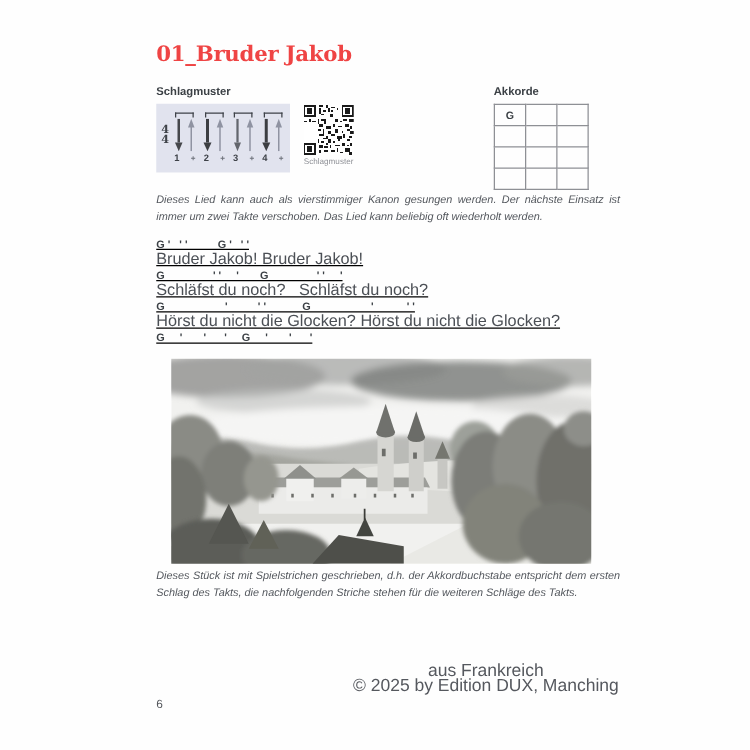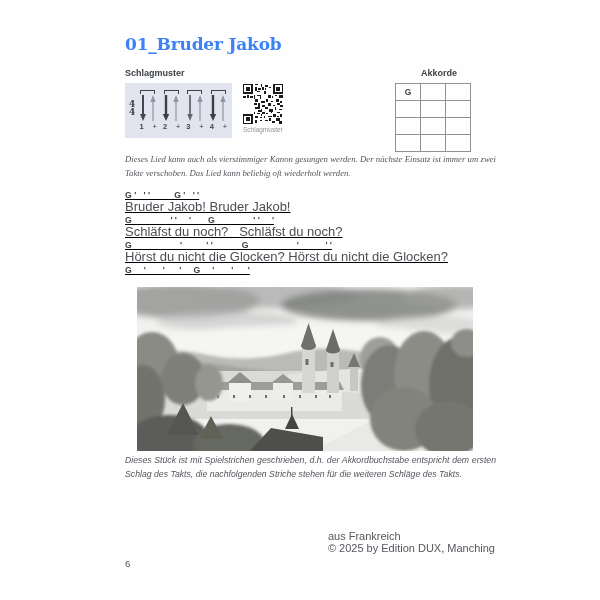--- a/index.html
+++ b/index.html
@@ -7,25 +7,25 @@
     width:600px; height:600px; position:relative;
     background:#ffffff;
     font-family:"Liberation Sans", sans-serif;
     -webkit-font-smoothing:antialiased;
   }
   .sheet { position:absolute; inset:0; background:#fefefe; overflow:hidden; }
 
   .title {
     position:absolute; left:125px; top:34px; margin:0;
     font-family:"DejaVu Serif", serif; font-weight:700;
-    font-size:17px; color:#3b82f6; letter-spacing:-0.2px;
+    font-size:17px; color:#ef4444; letter-spacing:-0.2px;
   }
   .seclabel { position:absolute; font-size:9px; font-weight:700; color:#3b4045; }
   .lbl-schlag { left:125px; top:68px; }
-  .lbl-akkorde { left:395px; top:68px;margin-left:26px; }
+  .lbl-akkorde { left:395px; top:68px; }
 
   
   .strum-box {
     position:absolute; left:125px; top:83px; width:107px; height:55px;
     background:#e1e3ee; display:flex; align-items:center;
     padding:0 2px; box-sizing:border-box;
   }
   .timesig {
     display:flex; flex-direction:column; align-items:center;
     font-family:"DejaVu Serif", serif; font-weight:700;
@@ -51,21 +51,21 @@
   
   .chord-table { position:absolute; left:395px; top:83px; border-collapse:collapse; }
   .chord-table td {
     width:24px; height:16px; border:1px solid #8e9095; padding:0;
     font-size:8.5px; font-weight:700; color:#3b4045; text-align:center; vertical-align:middle;
   }
 
   .intro {
     position:absolute; left:125px; top:153px; width:371px; margin:0;
     font-size:8.7px; font-style:italic; color:#53575d;
-    line-height:13.5px; text-align:justify;font-family:Liberation Serif, serif;
+    line-height:13.5px; text-align:justify;
   }
 
   .lyrics { position:absolute; left:125px; top:190px; }
   .songline { margin-bottom:3px;text-decoration:underline; }
   .chordline {
     font-size:8.7px; font-weight:700; color:#3b4045;
     white-space:pre; line-height:11px; height:11px;
   }
   .lyricline {
     font-size:13px; color:#4b4f55;
@@ -75,22 +75,22 @@
   .photo { position:absolute; left:137px; top:287px; width:336px; height:164px; }
   .photo svg { display:block; width:336px; height:164px; }
 
   .notes { position:absolute; left:125px; top:454px; width:371px; }
   .notes p {
     margin:0 0 4px 0; font-size:8.7px; font-style:italic;
     color:#53575d; line-height:13.5px; text-align:justify;
   }
 
   .credits {
-    position:absolute; right:105px; top:531px; text-align:left;
-    font-size:11px; color:#55585e; line-height:11.5px;
+    position:absolute; right:105px; top:531px; text-align:center;
+    font-size:14px; color:#55585e; line-height:11.5px;
   }
 
   .pagenum { position:absolute; left:125px; top:558px; font-size:9.5px; color:#515459; }
 </style>
 </head>
 <body>
 
 <div class="sheet">
 
   <h1 class="title">01_Bruder Jakob</h1>

